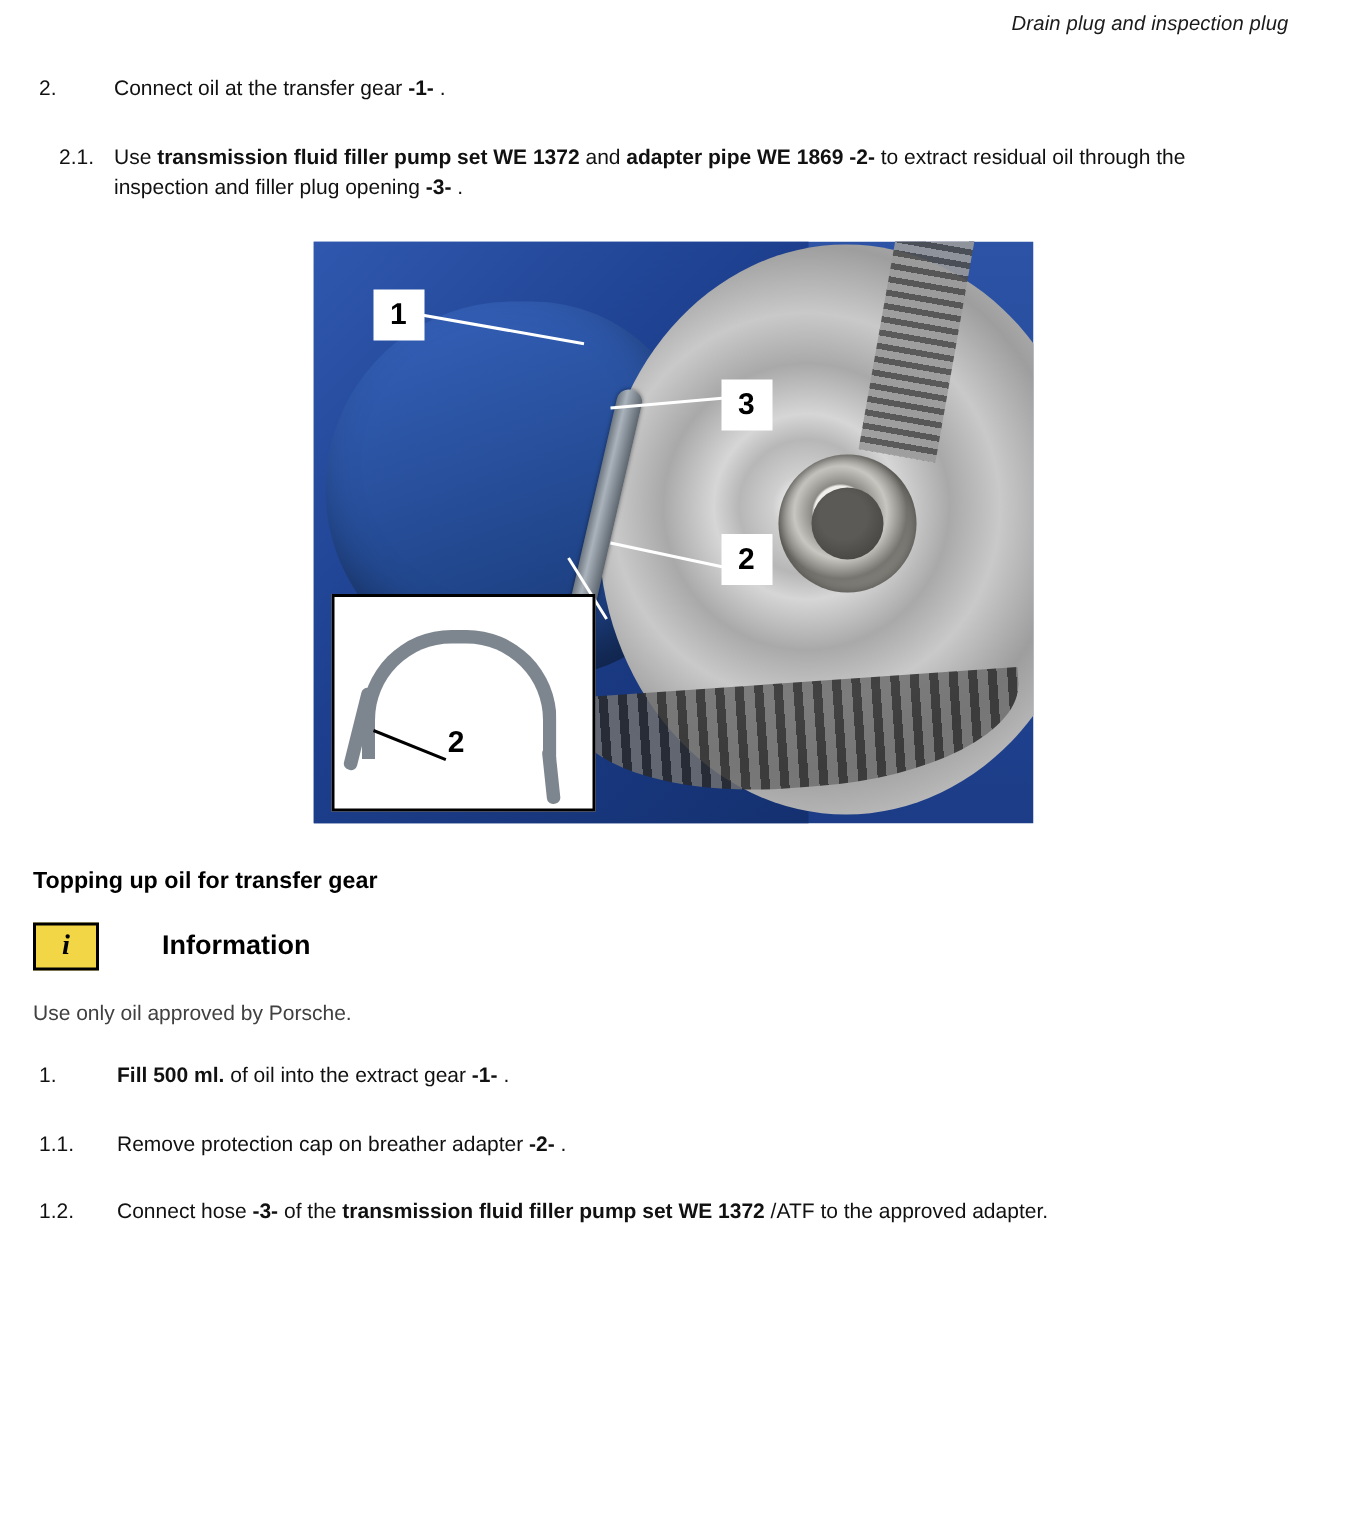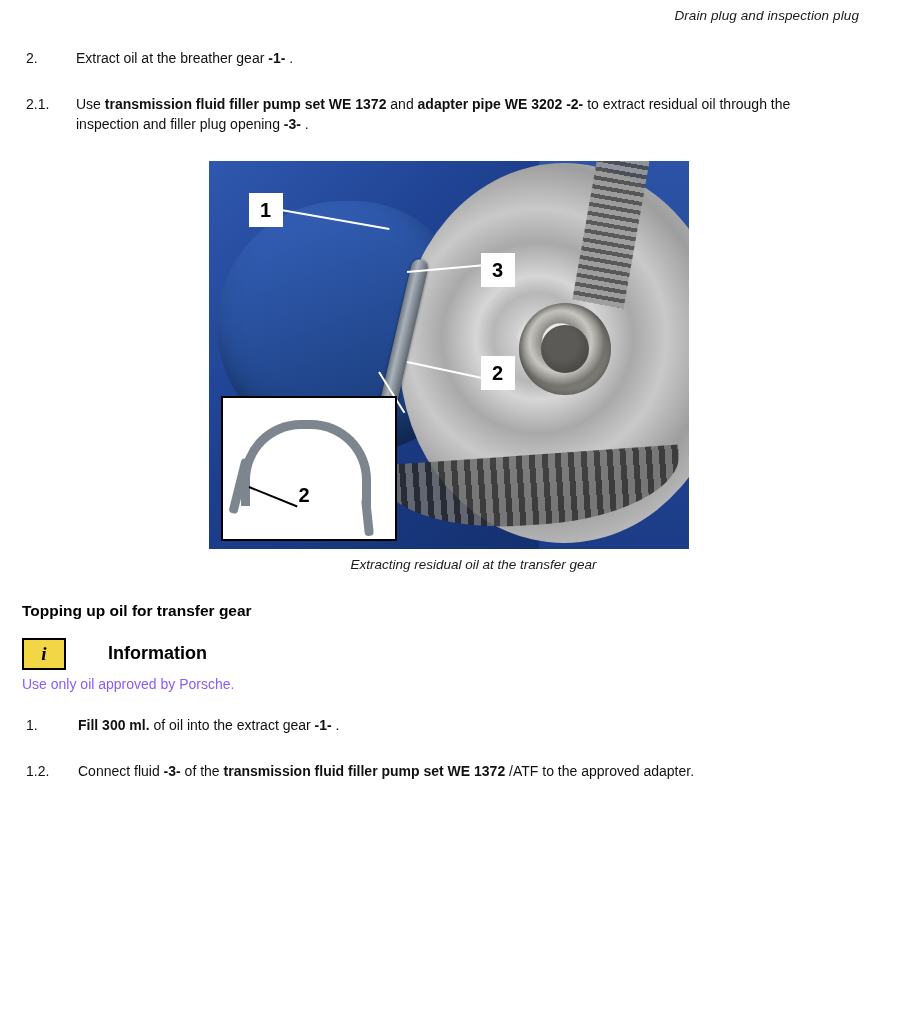--- a/index.html
+++ b/index.html
@@ -42,20 +42,21 @@
   }
   .step .num {
     flex: 0 0 auto;
     width: 56px;
     text-align: left;
     padding-left: 6px;
     box-sizing: border-box;
   }
   .step .num.wide {
     width: 56px;
+    text-align: center;
   }
   .step .body {
     flex: 1 1 auto;
     padding-right: 22px;
   }
   .b { font-weight: bold; }
 
   .step-2 { margin-top: 26px; }
   .step-21 { margin-top: 26px; }
 
@@ -259,46 +260,46 @@
     font-size: 19px;
     color: #000;
   }
   .info-label {
     font-size: 18px;
     font-weight: bold;
     margin-left: 42px;
   }
   .para {
     font-size: 14px;
-    margin-top: 6px;
+    margin-top: 20px;
     padding-left: 2px;
-    color: #8b5cf6;
+    color: #404040;
   }
   .steps-2 { margin-top: 24px; }
   .steps-2 .step { margin-top: 26px; }
   .steps-2 .step:first-child { margin-top: 0; }
   .steps-2 .num { width: 58px; padding-left: 6px; }
 </style>
 </head>
 <body>
 
 <div class="page">
 
   <div class="header">
     <span>Drain plug and inspection plug</span>
   </div>
 
   <div class="step step-2">
     <div class="num">2.</div>
-    <div class="body"><span>Extract oil at the breather gear </span><span class="b">-1-</span><span> .</span></div>
+    <div class="body"><span>Connect oil at the transfer gear </span><span class="b">-1-</span><span> .</span></div>
   </div>
 
   <div class="step step-21">
     <div class="num wide">2.1.</div>
-    <div class="body"><span>Use </span><span class="b">transmission fluid filler pump set WE 1372</span><span> and </span><span class="b">adapter pipe WE 3202 -2-</span><span> to extract residual oil through the inspection and filler plug opening </span><span class="b">-3-</span><span> .</span></div>
+    <div class="body"><span>Use </span><span class="b">transmission fluid filler pump set WE 1372</span><span> and </span><span class="b">adapter pipe WE 1869 -2-</span><span> to extract residual oil through the inspection and filler plug opening </span><span class="b">-3-</span><span> .</span></div>
   </div>
 
   <div class="figure">
     <div class="figure-img">
       <div class="photo"></div>
       <div class="housing"></div>
       <div class="bell"></div>
       <div class="belt"></div>
       <div class="gear-teeth"></div>
       <div class="bell-center"></div>
@@ -315,42 +316,45 @@
       <div class="lbl" style="left:272px; top:195px;">2</div>
 
       <div class="inset">
         <div class="hose"></div>
         <div class="hose-l"></div>
         <div class="hose-r"></div>
         <div class="lead2"></div>
         <div class="lbl2">2</div>
       </div>
     </div>
-    <div class="caption">Extracting residual oil at the transfer gear</div>
   </div>
 
   <h2 class="section">Topping up oil for transfer gear</h2>
 
   <div class="info-row">
     <div class="info-icon">i</div>
     <div class="info-label">Information</div>
   </div>
 
   <div class="para">Use only oil approved by Porsche.</div>
 
   <div class="steps-2">
 
     <div class="step">
       <div class="num">1.</div>
-      <div class="body"><span class="b">Fill 300 ml.</span><span> of oil into the extract gear </span><span class="b">-1-</span><span> .</span></div>
+      <div class="body"><span class="b">Fill 500 ml.</span><span> of oil into the extract gear </span><span class="b">-1-</span><span> .</span></div>
     </div>
 
+    <div class="step">
+      <div class="num">1.1.</div>
+      <div class="body"><span>Remove protection cap on breather adapter </span><span class="b">-2-</span><span> .</span></div>
+    </div>
 
     <div class="step">
       <div class="num">1.2.</div>
-      <div class="body"><span>Connect fluid </span><span class="b">-3-</span><span> of the </span><span class="b">transmission fluid filler pump set WE 1372</span><span> /ATF to the approved adapter.</span></div>
+      <div class="body"><span>Connect hose </span><span class="b">-3-</span><span> of the </span><span class="b">transmission fluid filler pump set WE 1372</span><span> /ATF to the approved adapter.</span></div>
     </div>
 
 
 
   </div>
 
 </div>
 
 </body></html>

